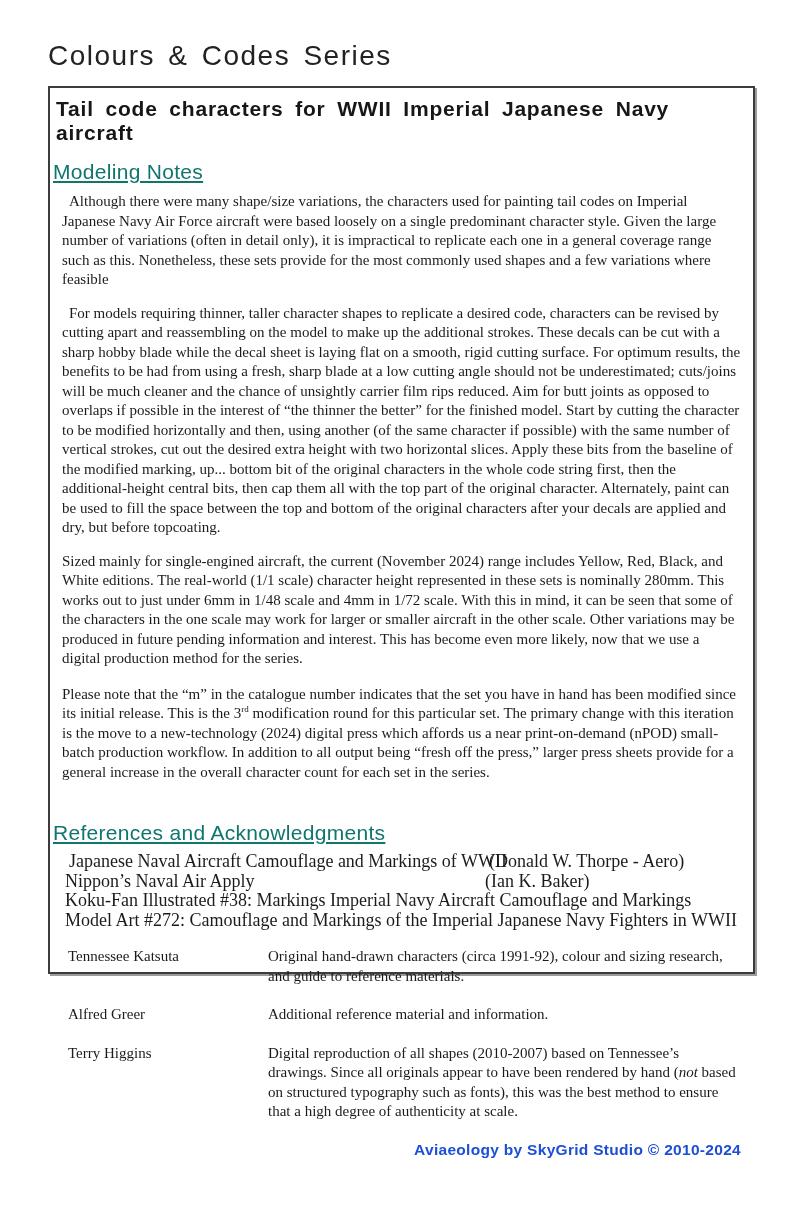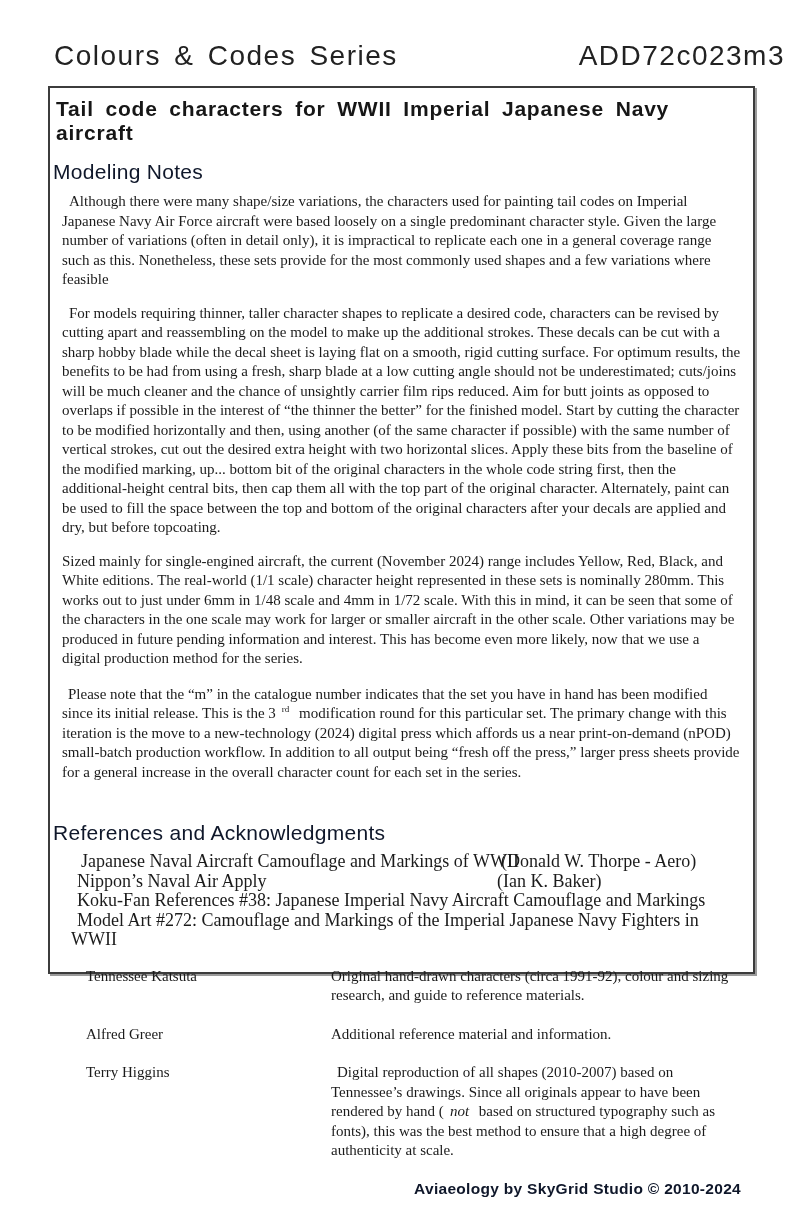--- a/index.html
+++ b/index.html
@@ -1,15 +1,15 @@
 <!DOCTYPE html>
 <html><head>
 <meta charset="utf-8">
 <style>
-  * { box-sizing: border-box; margin-left: 6px; }
+  * { box-sizing: border-box; }
   html, body { margin: 0; padding: 0; }
   body {
     width: 791px; height: 1224px;
     background: #ffffff;
     color: #1b1b1b;
     font-family: "Liberation Serif", serif;
   }
   .topbar {
     margin: 40px 6px 0 48px;
     display: flex;
@@ -41,21 +41,22 @@
     word-spacing: 5px;
     margin: 0 0 0 -6px;
     color: #161616;
   }
   h2.section-heading {
     font-family: "Liberation Sans", sans-serif;
     font-size: 21px;
     font-weight: normal;
     letter-spacing: 0.3px;
     margin: 15px 0 8px -9px;
-    color: #0f172a;
+    color: #0f766e;
+    text-decoration: underline;
   }
   h2.refs-heading { margin-top: 25px; margin-bottom: 7px; }
   p.body-para {
     font-size: 15px;
     line-height: 19.5px;
     margin: 0 0 14px 0;
     text-align: left;
   }
   p.indent { text-indent: 7px; }
   sup.sup { font-size: 9px; line-height: 0; }
@@ -74,42 +75,40 @@
     white-space: nowrap;
   }
   .contrib-list { margin-top: 17px; }
   .contrib-row {
     display: grid;
     grid-template-columns: 200px 1fr;
     padding-left: 6px;
     font-size: 15px;
     line-height: 19.5px;
     margin-bottom: 19px;
-    gap: 45px;
   }
   .contrib-name { }
   .contrib-desc { padding-right: 2px; }
   .italic { font-style: italic; }
   .sheet-footer {
     margin-top: auto;
     text-align: right;
     font-family: "Liberation Sans", sans-serif;
     font-size: 15.5px;
     font-weight: bold;
     letter-spacing: 0.3px;
-    color: #0f172a;
+    color: #1d4ed8;
     padding-bottom: 2px;
   }
 </style>
 </head>
 <body>
 
 <div class="topbar">
   <div>Colours &amp; Codes Series</div>
-  <div>ADD72c023m3</div>
 </div>
 
 <div class="sheet-box">
 
   <h1 class="sheet-title">Tail code characters for WWII Imperial Japanese Navy aircraft</h1>
 
   <h2 class="section-heading">Modeling Notes</h2>
 
   <p class="body-para indent">Although there were many shape/size variations, the characters used for painting tail codes on Imperial Japanese Navy Air Force aircraft were based loosely on a single predominant character style. Given the large number of variations (often in detail only), it is impractical to replicate each one in a general coverage range such as this. Nonetheless, these sets provide for the most commonly used shapes and a few variations where feasible</p>
 
@@ -124,21 +123,21 @@
   <div class="ref-list">
     <div class="ref-row first">
       <span>Japanese Naval Aircraft Camouflage and Markings of WWII</span>
       <span class="ref-credit">(Donald W. Thorpe - Aero)</span>
     </div>
     <div class="ref-row">
       <span>Nippon’s Naval Air Apply</span>
       <span class="ref-credit">(Ian K. Baker)</span>
     </div>
     <div class="ref-row">
-      <span>Koku-Fan References #38: Japanese Imperial Navy Aircraft Camouflage and Markings</span>
+      <span>Koku-Fan Illustrated #38: Markings Imperial Navy Aircraft Camouflage and Markings</span>
       <span class="ref-credit"></span>
     </div>
     <div class="ref-row">
       <span>Model Art #272: Camouflage and Markings of the Imperial Japanese Navy Fighters in WWII</span>
       <span class="ref-credit"></span>
     </div>
   </div>
 
   <div class="contrib-list">
     <div class="contrib-row">

